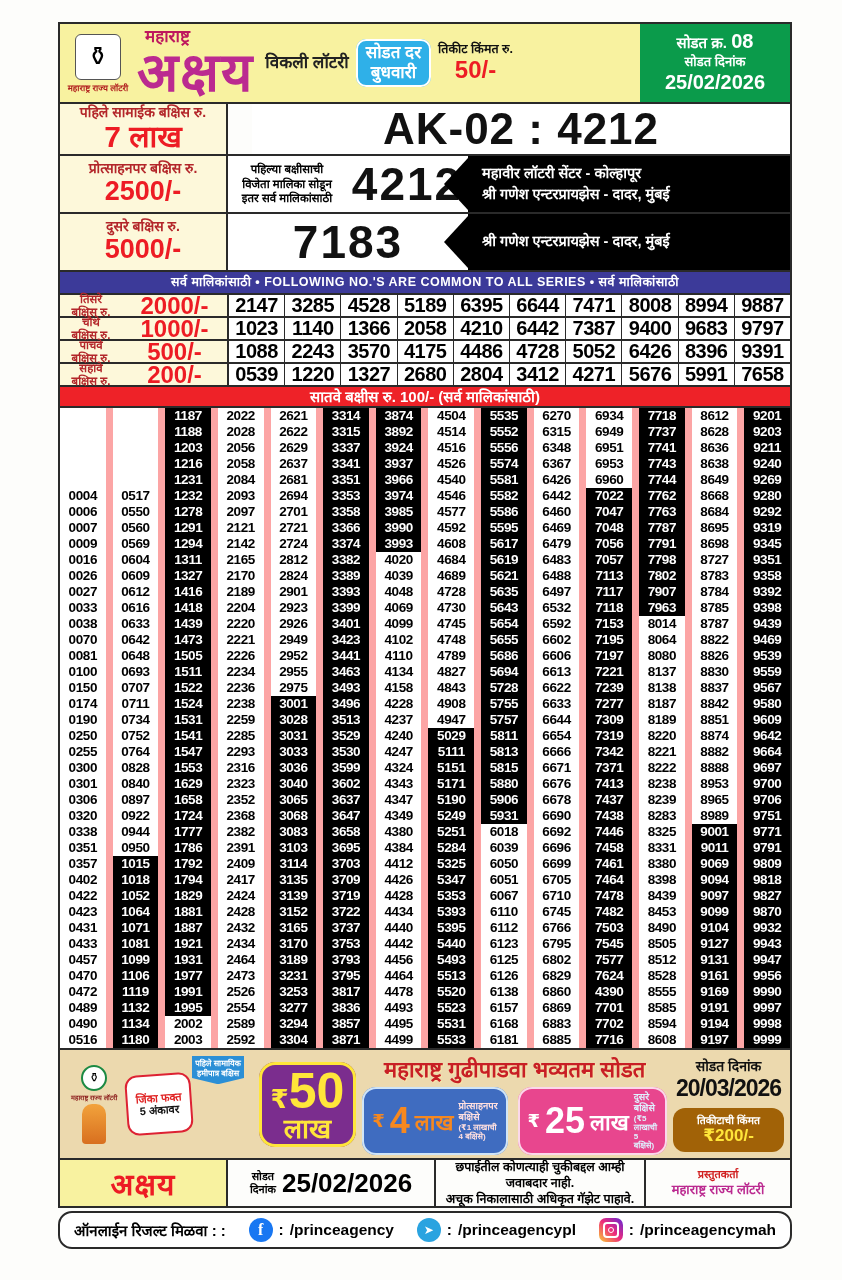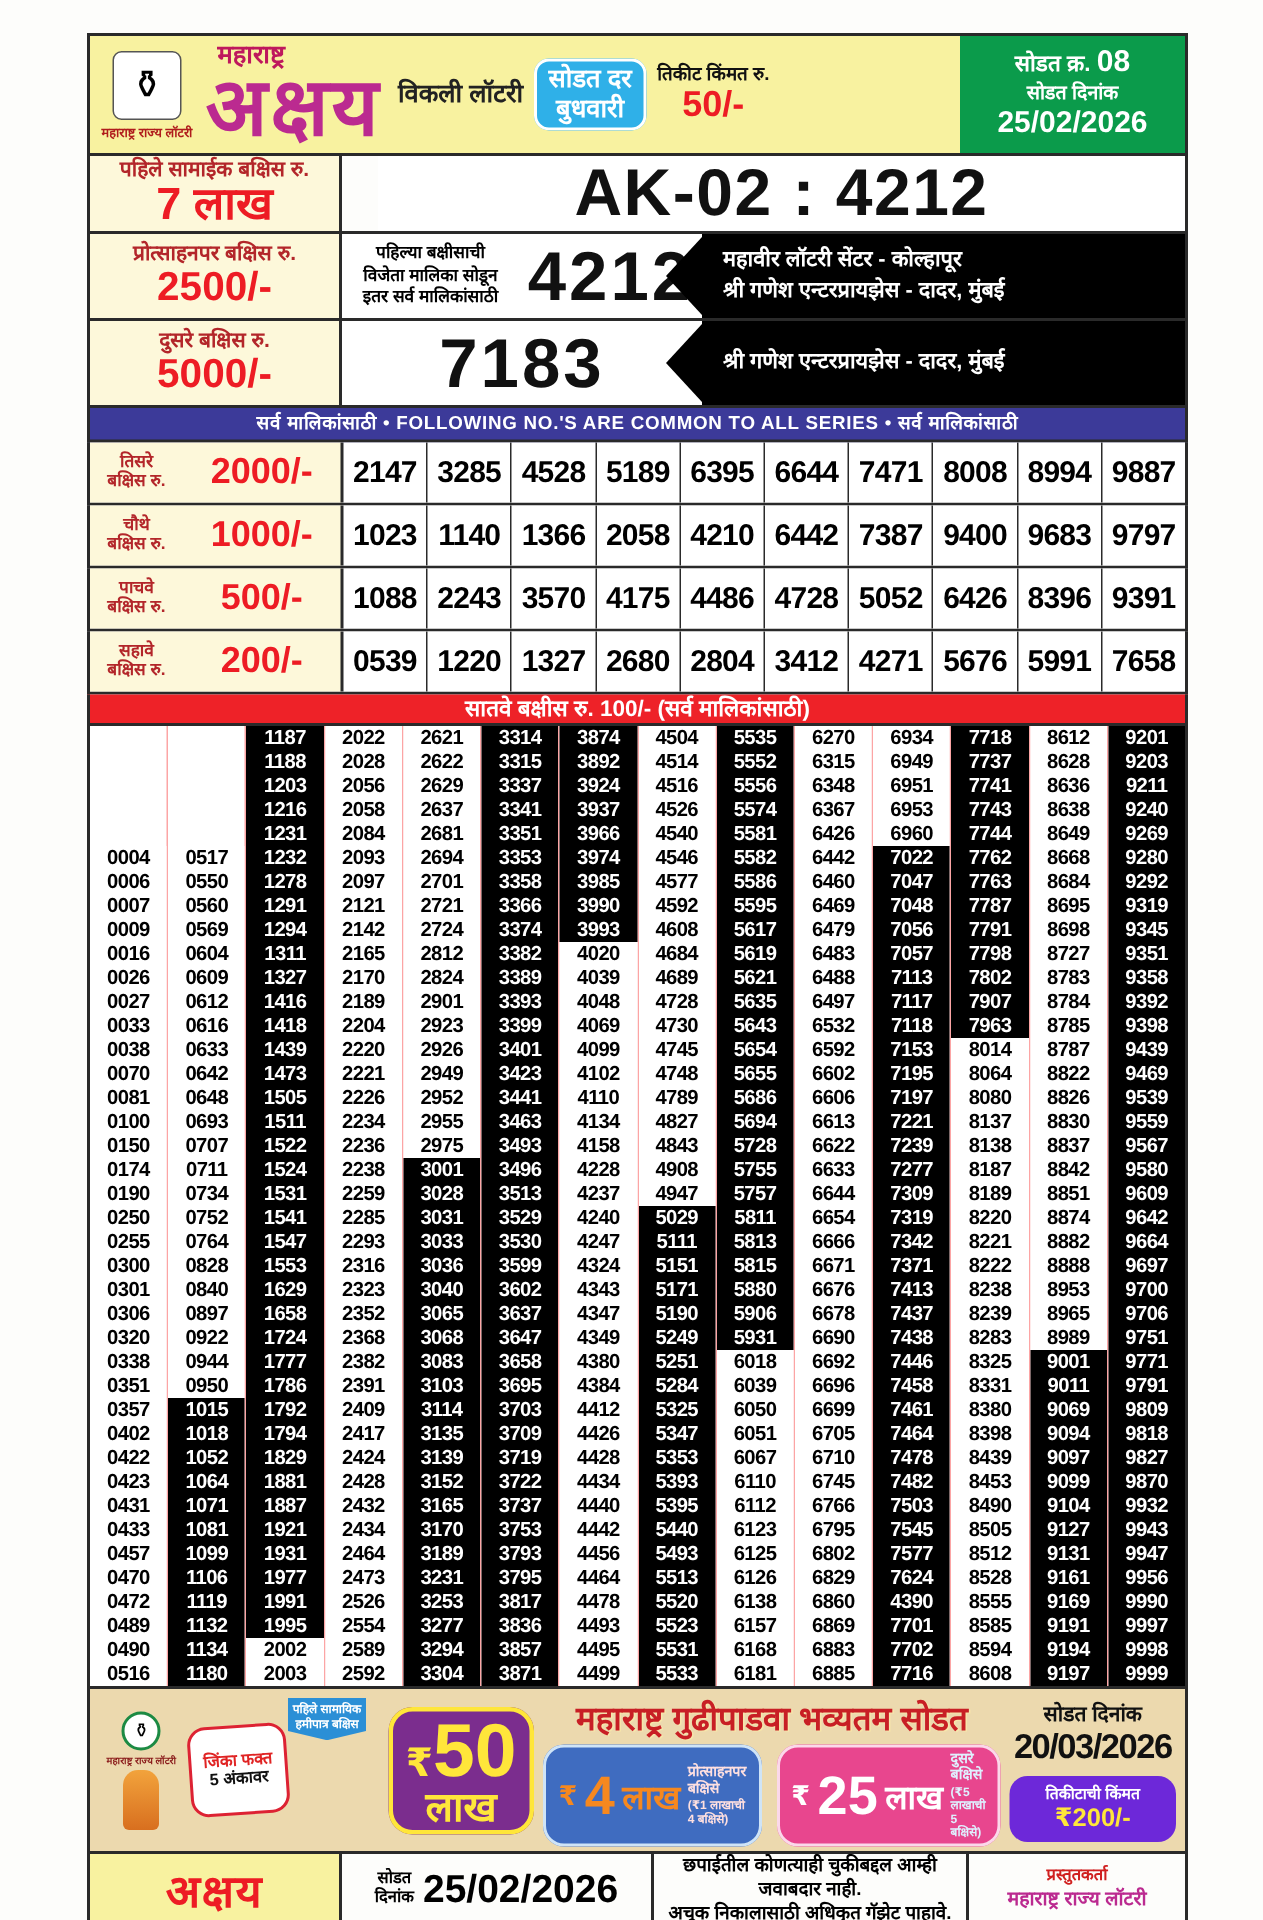--- a/index.html
+++ b/index.html
@@ -44,34 +44,34 @@
   .sellerbox .s { font-size:14.5px; font-weight:bold; line-height:1.2; }
   .sellerbox::before { content:""; position:absolute; left:-24px; top:50%; transform:translateY(-50%);
                border-top:26px solid transparent; border-bottom:26px solid transparent; border-right:24px solid #000; }
   .r1 { height:52px;gap:24px; } .r2 { height:58px; } .r3 { height:58px; }
 
   
   .series { border:2px solid #2a2a2a; border-top:none; background:#3c3a99; color:#fff; text-align:center;
             font-size:12.5px; font-weight:800; height:23px; line-height:21px; letter-spacing:.5px; }
 
   
-  .mrow { display:flex; border:2px solid #2a2a2a; border-top:none; height:42px; }
+  .mrow { display:flex; border:2px solid #2a2a2a; border-top:none; height:23px; }
   .mlab { width:168px; display:flex; background:#fdf8da; border-right:1px solid #2a2a2a; }
   .mlab .txt { width:62px; font-size:11.5px; font-weight:800; color:#b3262a; text-align:center;
                display:flex; flex-direction:column; justify-content:center; line-height:1.1; }
   .mlab .amt { flex:1; font-size:24px; font-weight:800; color:#ed1c24; display:flex; align-items:center; justify-content:center; }
   .mnums { flex:1; display:flex; }
   .mnum { flex:1; border-left:1px solid #2a2a2a; display:flex; align-items:center; justify-content:center;
           font-size:20px; font-weight:800; letter-spacing:-0.5px; background:#fff; }
 
   
   .sbanner { border:2px solid #2a2a2a; border-top:none; background:#ee2228; color:#fff; text-align:center;
              font-size:15px; font-weight:800; height:21px; line-height:19px; }
   .ntable { border:2px solid #2a2a2a; border-top:none; display:flex; position:relative; background:#fff; }
-  .ncol { flex:1; border-right:1px solid #fca5a5; }
+  .ncol { flex:1; border-right:7px solid #fca5a5; }
   .ncol:last-child { border-right:none; }
   .spacer { height:80px; }
   .cell { height:16px; line-height:16px; text-align:center; font-size:13.5px; font-weight:bold; letter-spacing:-0.4px; }
   .cell.b { background:#000; color:#fff; }
   .cell.w { background:#fff; color:#000; }
   .tlabel { position:absolute; left:0; top:0; width:104px; height:80px; background:#e8292d; color:#fff;
             text-align:center; display:flex; flex-direction:column; justify-content:center; line-height:1.15; z-index:2; }
   .tlabel .l1 { font-size:14px; font-weight:800; }
   .tlabel .l2 { font-size:21px; font-weight:800; }
   .tlabel .l3 { font-size:10.5px; font-weight:bold; }
@@ -107,21 +107,21 @@
   .badge .t2 { font-size:8px; font-weight:bold; }
   .badge1 { background:#3f6cc0; box-shadow:0 0 0 2px #cfe4f7 inset; }
   .badge1 .amt,.badge1 .wd,.badge1 .rs { color:#f6881f; }
   .badge1 .t1,.badge1 .t2 { color:#ffe0e0; }
   .badge2 { background:#e8468e; box-shadow:0 0 0 2px #fbd8ea inset; }
   .badge2 .amt,.badge2 .wd,.badge2 .rs { color:#fff; }
   .badge2 .t1,.badge2 .t2 { color:#dff1ff; }
   .pr-right { width:118px; text-align:center; }
   .ndate-l { font-size:14px; font-weight:800; color:#111; }
   .ndate-v { font-size:23px; font-weight:800; color:#111; letter-spacing:-1px; }
-  .tprice { margin-top:6px; background:#6d28d9; border-radius:12px; color:#fff; padding:6px 4px; line-height:1.2; }
+  .tprice { margin-top:6px; background:#a16207; border-radius:12px; color:#fff; padding:6px 4px; line-height:1.2; }
   .tprice .a { font-size:10.5px; font-weight:bold; }
   .tprice .b2 { font-size:17px; font-weight:800; color:#ffe63a; }
 
   
   .frow1 { display:flex; border:2px solid #2a2a2a; border-top:none; height:48px; }
   .fcell { border-right:2px solid #2a2a2a; display:flex; align-items:center; justify-content:center; }
   .fcell:last-child { border-right:none; }
   .fbrand { width:168px; background:#f8f2a0; }
   .fbrand span { color:#ed1c24; font-weight:800; font-size:30px; letter-spacing:1px; }
   .fdate { width:208px; gap:6px; }

